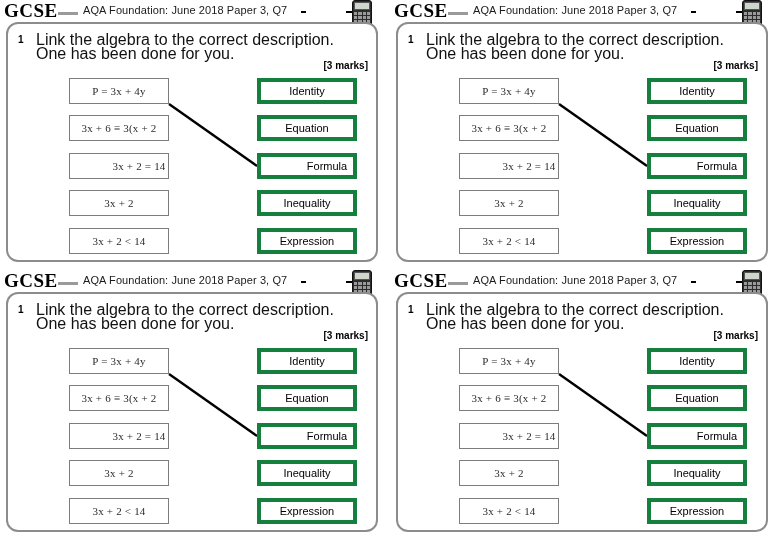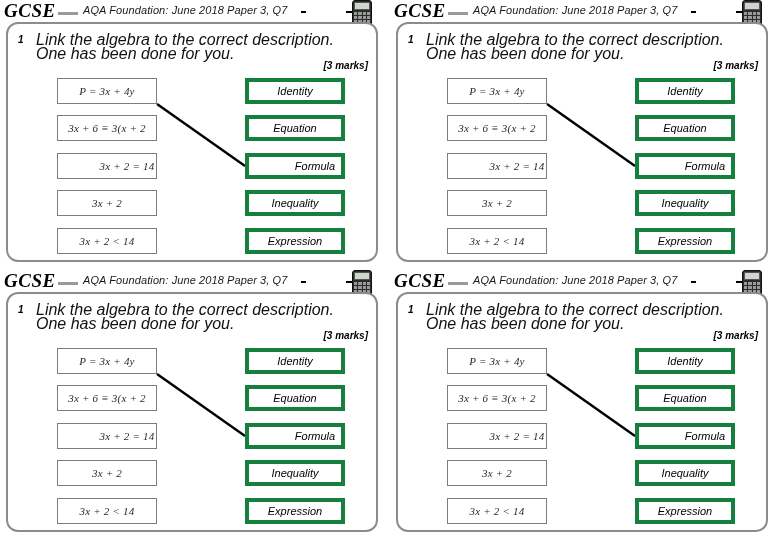--- a/index.html
+++ b/index.html
@@ -10,21 +10,20 @@
   body {
     width: 780px;
     height: 540px;
     font-family: "Liberation Sans", sans-serif;
     overflow: hidden;
   }
   .sheet {
     position: relative;
     width: 780px;
     height: 452px;
-    font-style: italic;
   }
   .card {
     position: absolute;
     width: 390px;
     height: 270px;
   }
   .card.c0 { left: 0px;   top: 0px; }
   .card.c1 { left: 390px; top: 0px; }
   .card.c2 { left: 0px;   top: 270px; }
   .card.c3 { left: 390px; top: 270px; }
@@ -163,21 +162,21 @@
     right: 8px;
     top: 36px;
     font-size: 10px;
     font-weight: bold;
     color: #000000;
   }
 
   
   .cols {
     position: absolute;
-    left: 4px;
+    left: 16px;
     top: 54px;
     width: 372px;
     height: 186px;
   }
   .box {
     position: absolute;
     box-sizing: border-box;
     background: #ffffff;
     display: flex;
     align-items: center;

